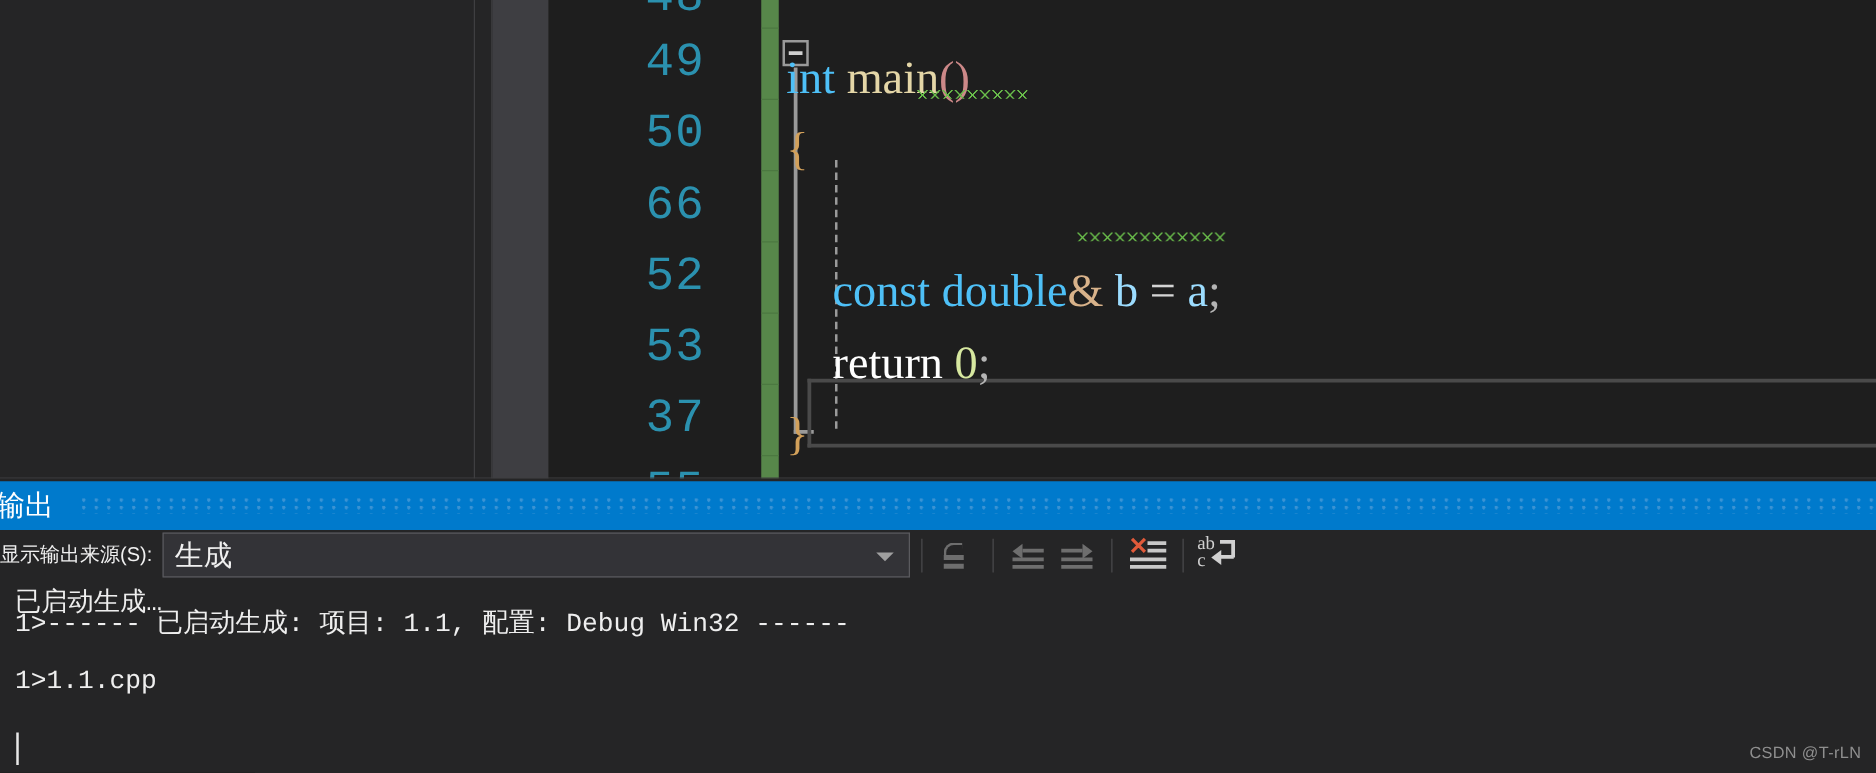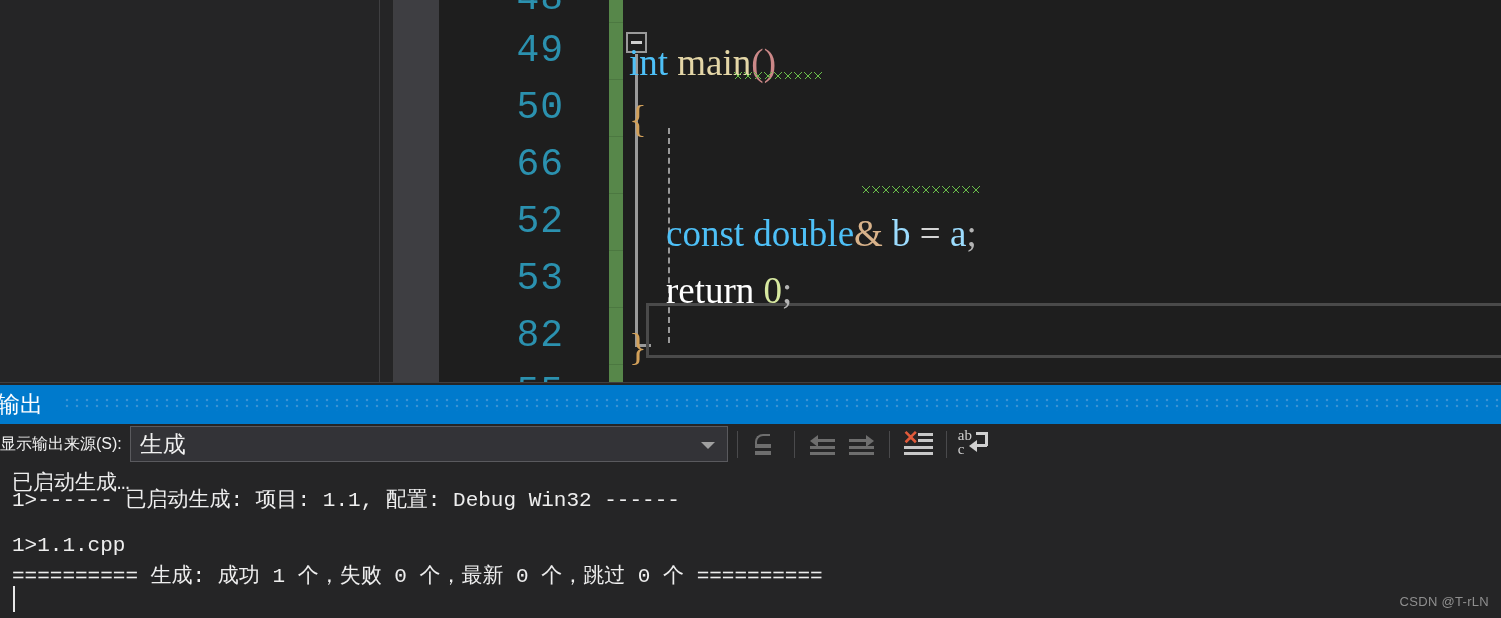--- a/index.html
+++ b/index.html
@@ -485,21 +485,21 @@
 
     <div class="code-surface">
 
       <div class="gutter">
         <div class="line-no" style="top:-30px;">48</div>
         <div class="line-no" style="top:22px;">49</div>
         <div class="line-no" style="top:79px;">50</div>
         <div class="line-no" style="top:136px;">66</div>
         <div class="line-no" style="top:193px;">52</div>
         <div class="line-no" style="top:250px;">53</div>
-        <div class="line-no" style="top:307px;">82</div>
+        <div class="line-no" style="top:307px;">37</div>
         <div class="line-no" style="top:364px;">55</div>
       </div>
 
       <div class="change-bar"></div>
       <div class="change-bar-seam" style="top:22px;"></div>
       <div class="change-bar-seam" style="top:79px;"></div>
       <div class="change-bar-seam" style="top:136px;"></div>
       <div class="change-bar-seam" style="top:193px;"></div>
       <div class="change-bar-seam" style="top:250px;"></div>
       <div class="change-bar-seam" style="top:307px;"></div>
@@ -587,20 +587,19 @@
         <span class="hook"></span>
         <span class="tip"></span>
         <span class="tail"></span>
       </div>
     </div>
 
     <div class="output-log">
       <div class="log-line" style="top:4px;">已启动生成…</div>
       <div class="log-line" style="top:21px;text-align:right;">1&gt;------ 已启动生成: 项目: 1.1, 配置: Debug Win32 ------</div>
       <div class="log-line" style="top:66px;">1&gt;1.1.cpp</div>
-      <div class="log-line" style="top:97px;">========== 生成: 成功 1 个，失败 0 个，最新 0 个，跳过 0 个 ==========</div>
       <div class="log-caret"></div>
     </div>
 
     <div class="watermark">CSDN @T-rLN</div>
   </div>
 
 </div>
 
 </body></html>

